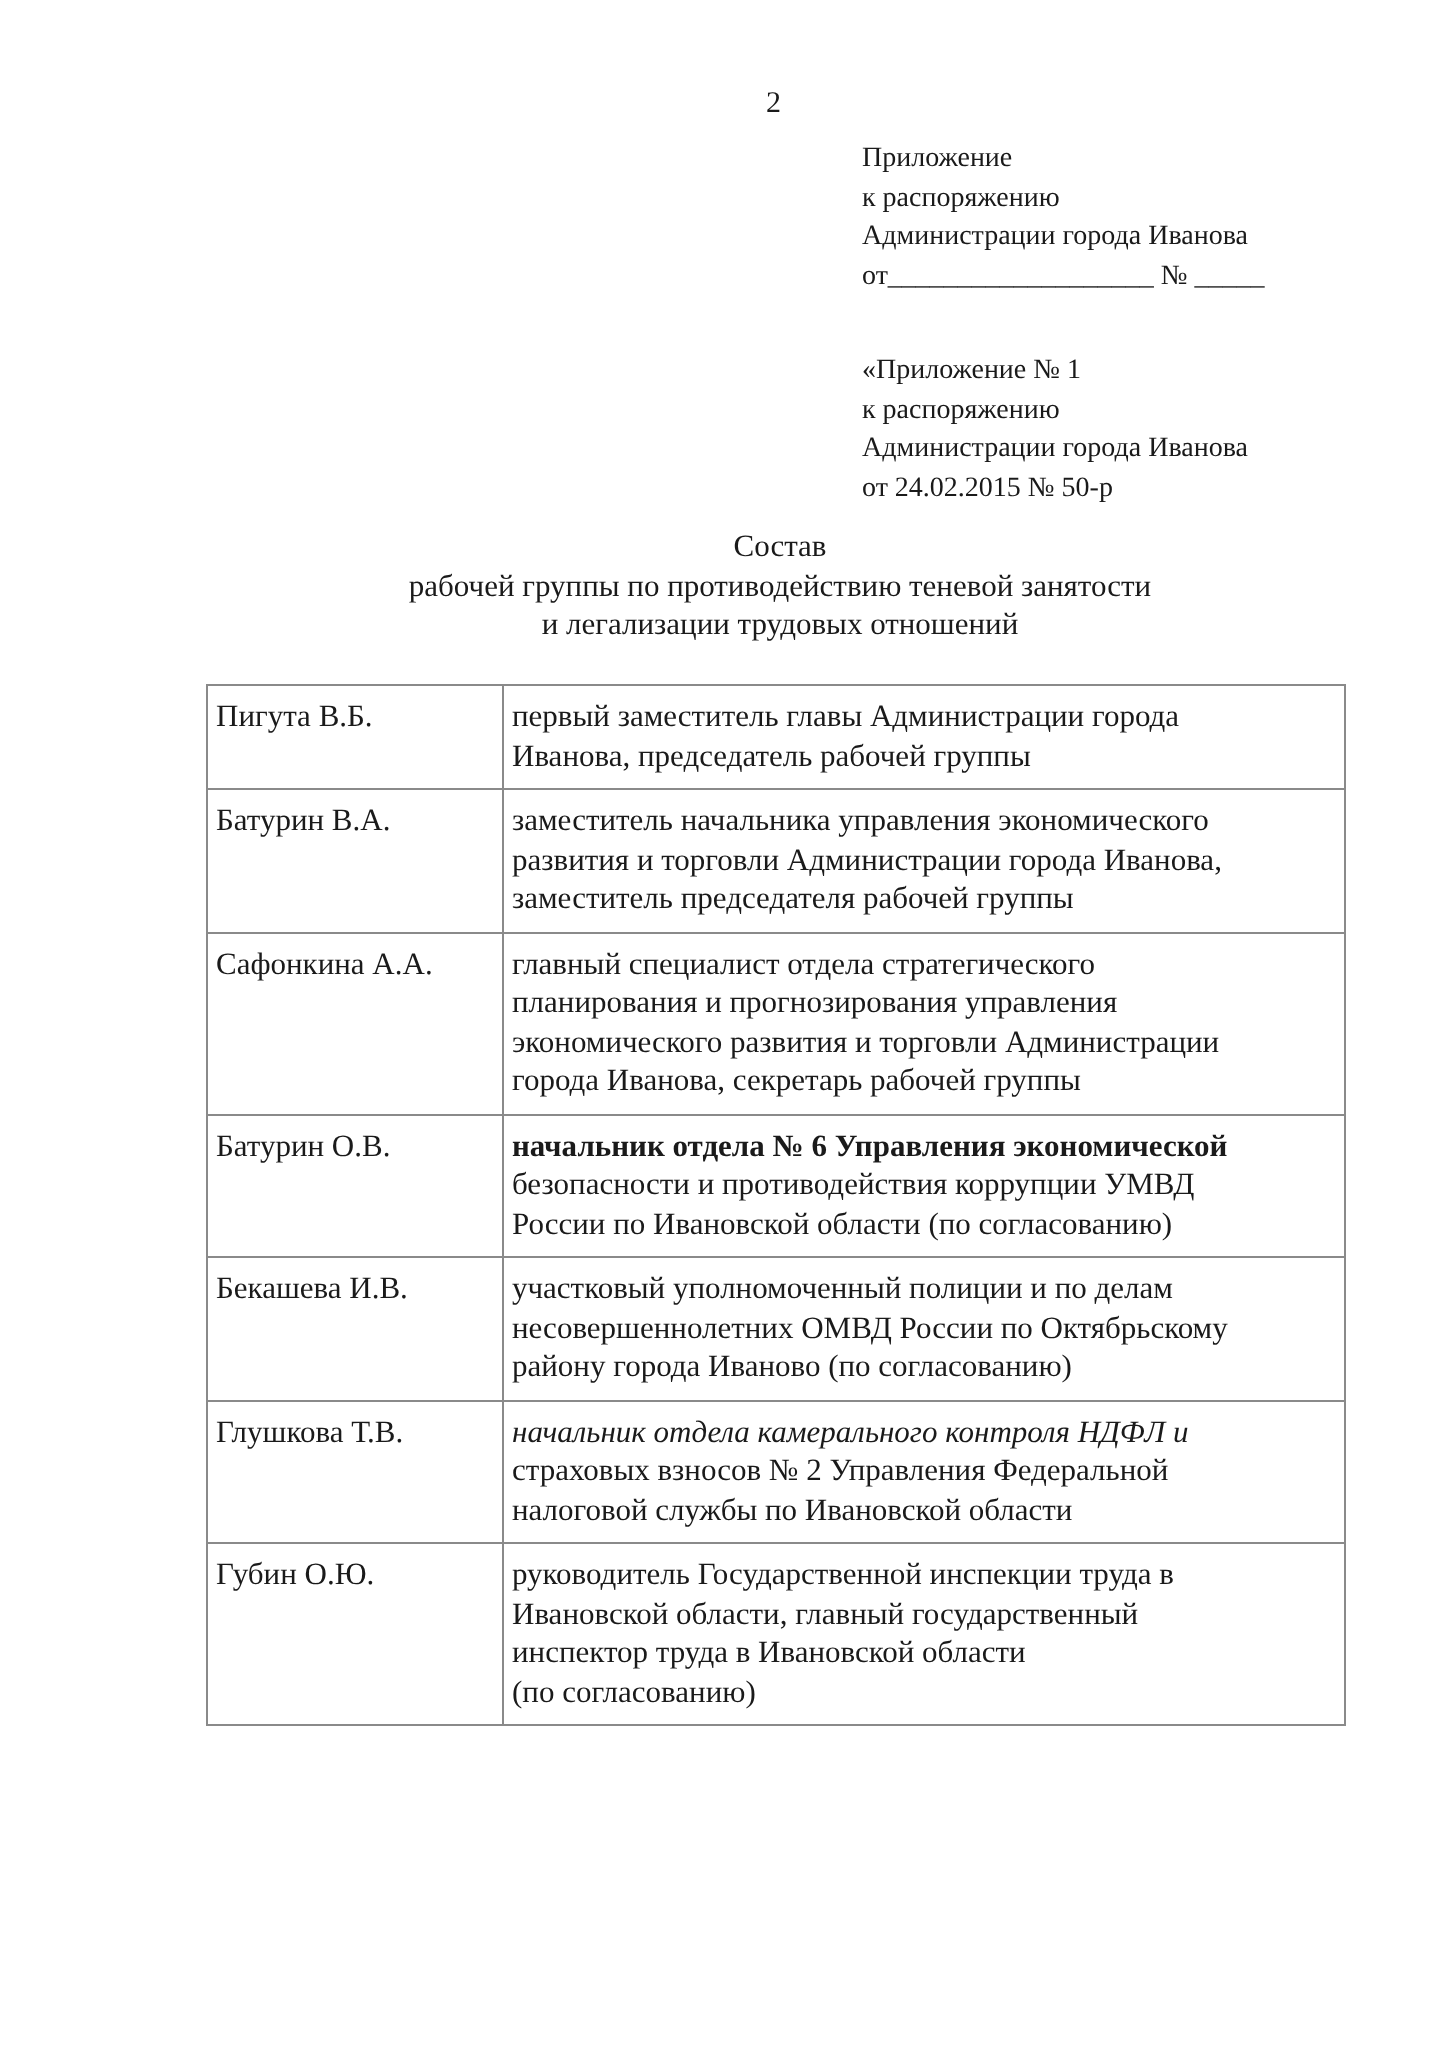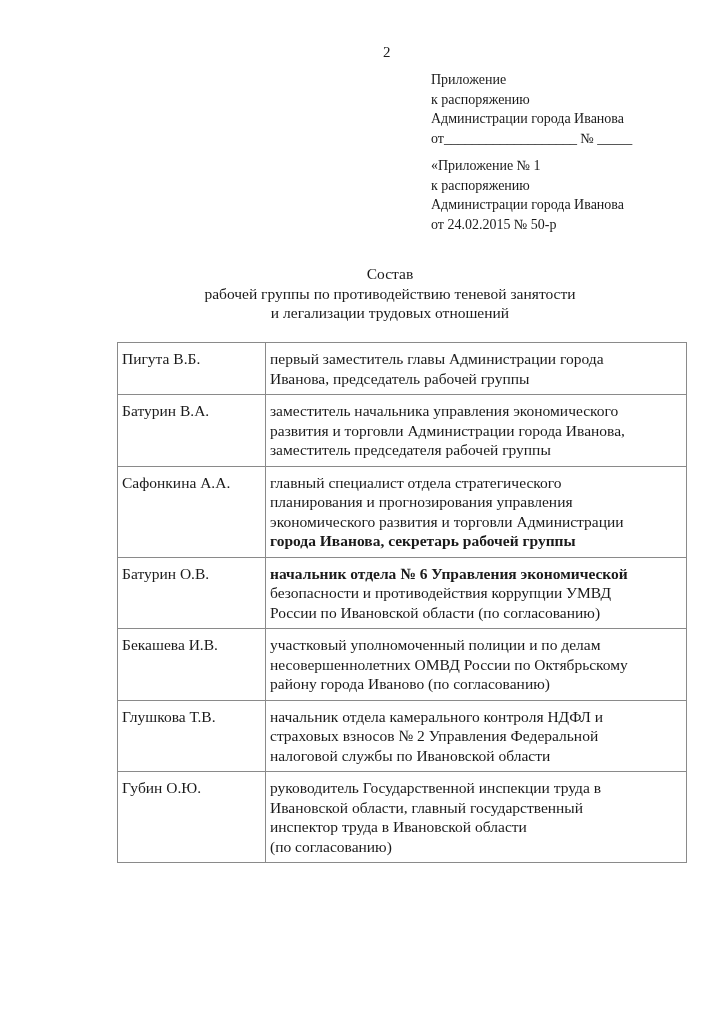--- a/index.html
+++ b/index.html
@@ -2,23 +2,23 @@
 <html><head>
 <meta charset="utf-8">
 <style>
   html, body { margin: 0; padding: 0; background: #ffffff; }
   body { width: 724px; height: 1024px; position: relative; overflow: hidden;
          font-family: "Liberation Serif", "DejaVu Serif", serif; color: #1a1a1a; }
   .page-number { position: absolute; top: 44px; left: 383px; font-size: 15px; }
   .header-block { position: absolute; left: 431px; font-size: 14px; line-height: 19.5px; }
   .header-block div { white-space: nowrap; }
   #hb1 { top: 70px; }
-  #hb2 { top: 156px; }
+  #hb2 { top: 176px; }
   .title-block { position: absolute; top: 264px; left: 0; width: 780px; text-align: center; font-size: 15.5px; line-height: 19.5px; }
-  table.roster { position: absolute; top: 342px; left: 117px; width: 570px; border-collapse: collapse; font-size: 15.5px; line-height: 19.5px; }
+  table.roster { position: absolute; top: 342px; left: 103px; width: 570px; border-collapse: collapse; font-size: 15.5px; line-height: 19.5px; }
   table.roster td { border: 1.5px solid #8a8a8a; vertical-align: top; padding: 6px 4px 6px 4px; }
   table.roster td.name { width: 139px; }
   table.roster td.role { padding-left: 4px; }
   table.roster td.section { padding-top: 6px; padding-bottom: 6px; }
 </style>
 </head>
 <body>
 
 <div class="page-number">2</div>
 
@@ -58,21 +58,21 @@
           <div style="white-space: nowrap;">развития и торговли Администрации города Иванова,</div>
           <div style="white-space: nowrap;">заместитель председателя рабочей группы</div>
         </td>
       </tr>
       <tr>
         <td class="name">Сафонкина А.А.</td>
         <td class="role">
           <div style="white-space: nowrap;">главный специалист отдела стратегического</div>
           <div style="white-space: nowrap;">планирования и прогнозирования управления</div>
           <div style="white-space: nowrap;">экономического развития и торговли Администрации</div>
-          <div style="white-space: nowrap; font-weight: bold;">города Иванова, секретарь рабочей группы</div>
+          <div style="white-space: nowrap;">города Иванова, секретарь рабочей группы</div>
         </td>
       </tr>
       <tr>
         <td class="name">Батурин О.В.</td>
         <td class="role">
           <div style="white-space: nowrap; font-weight: bold;">начальник отдела № 6 Управления экономической</div>
           <div style="white-space: nowrap;">безопасности и противодействия коррупции УМВД</div>
           <div style="white-space: nowrap;">России по Ивановской области (по согласованию)</div>
         </td>
       </tr>
@@ -80,21 +80,21 @@
         <td class="name">Бекашева И.В.</td>
         <td class="role">
           <div style="white-space: nowrap;">участковый уполномоченный полиции и по делам</div>
           <div style="white-space: nowrap;">несовершеннолетних ОМВД России по Октябрьскому</div>
           <div style="white-space: nowrap;">району города Иваново (по согласованию)</div>
         </td>
       </tr>
       <tr>
         <td class="name">Глушкова Т.В.</td>
         <td class="role">
-          <div style="white-space: nowrap;">начальник отдела камерального контроля НДФЛ и</div>
+          <div style="white-space: nowrap; font-style: italic;">начальник отдела камерального контроля НДФЛ и</div>
           <div style="white-space: nowrap;">страховых взносов № 2 Управления Федеральной</div>
           <div style="white-space: nowrap;">налоговой службы по Ивановской области</div>
         </td>
       </tr>
       <tr>
         <td class="name">Губин О.Ю.</td>
         <td class="role">
           <div style="white-space: nowrap;">руководитель Государственной инспекции труда в</div>
           <div style="white-space: nowrap;">Ивановской области, главный государственный</div>
           <div style="white-space: nowrap;">инспектор труда в Ивановской области</div>

